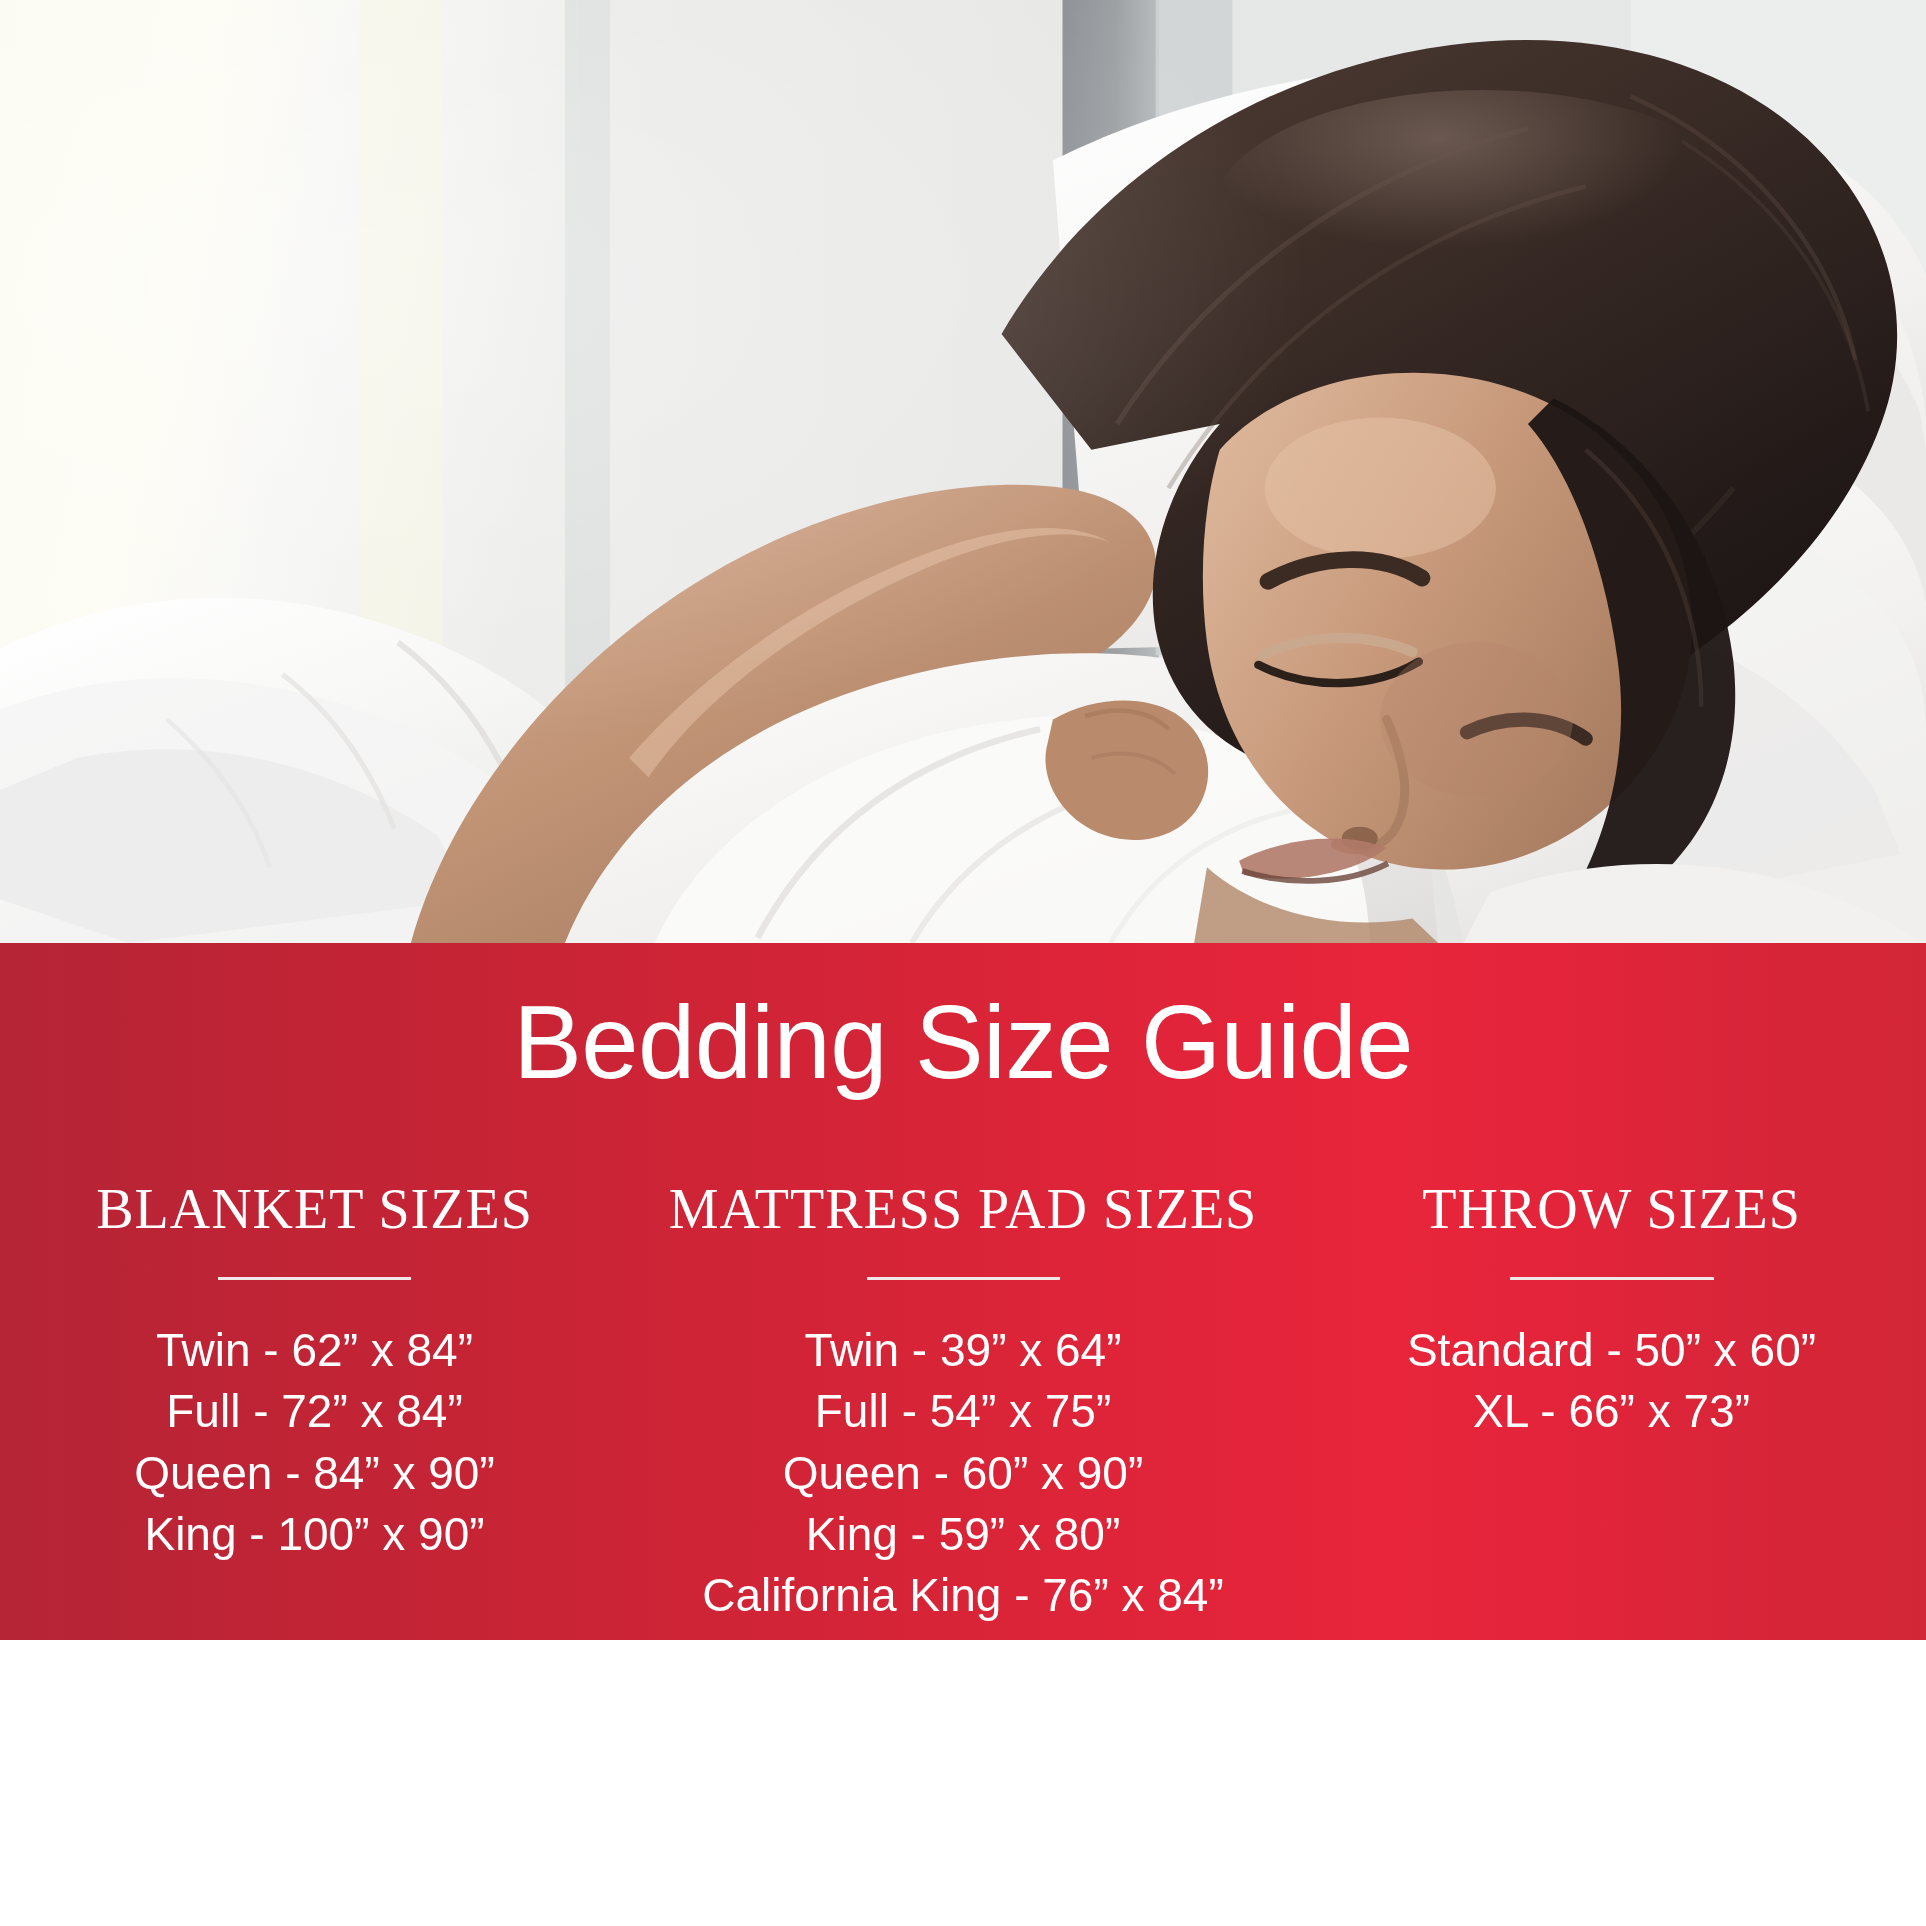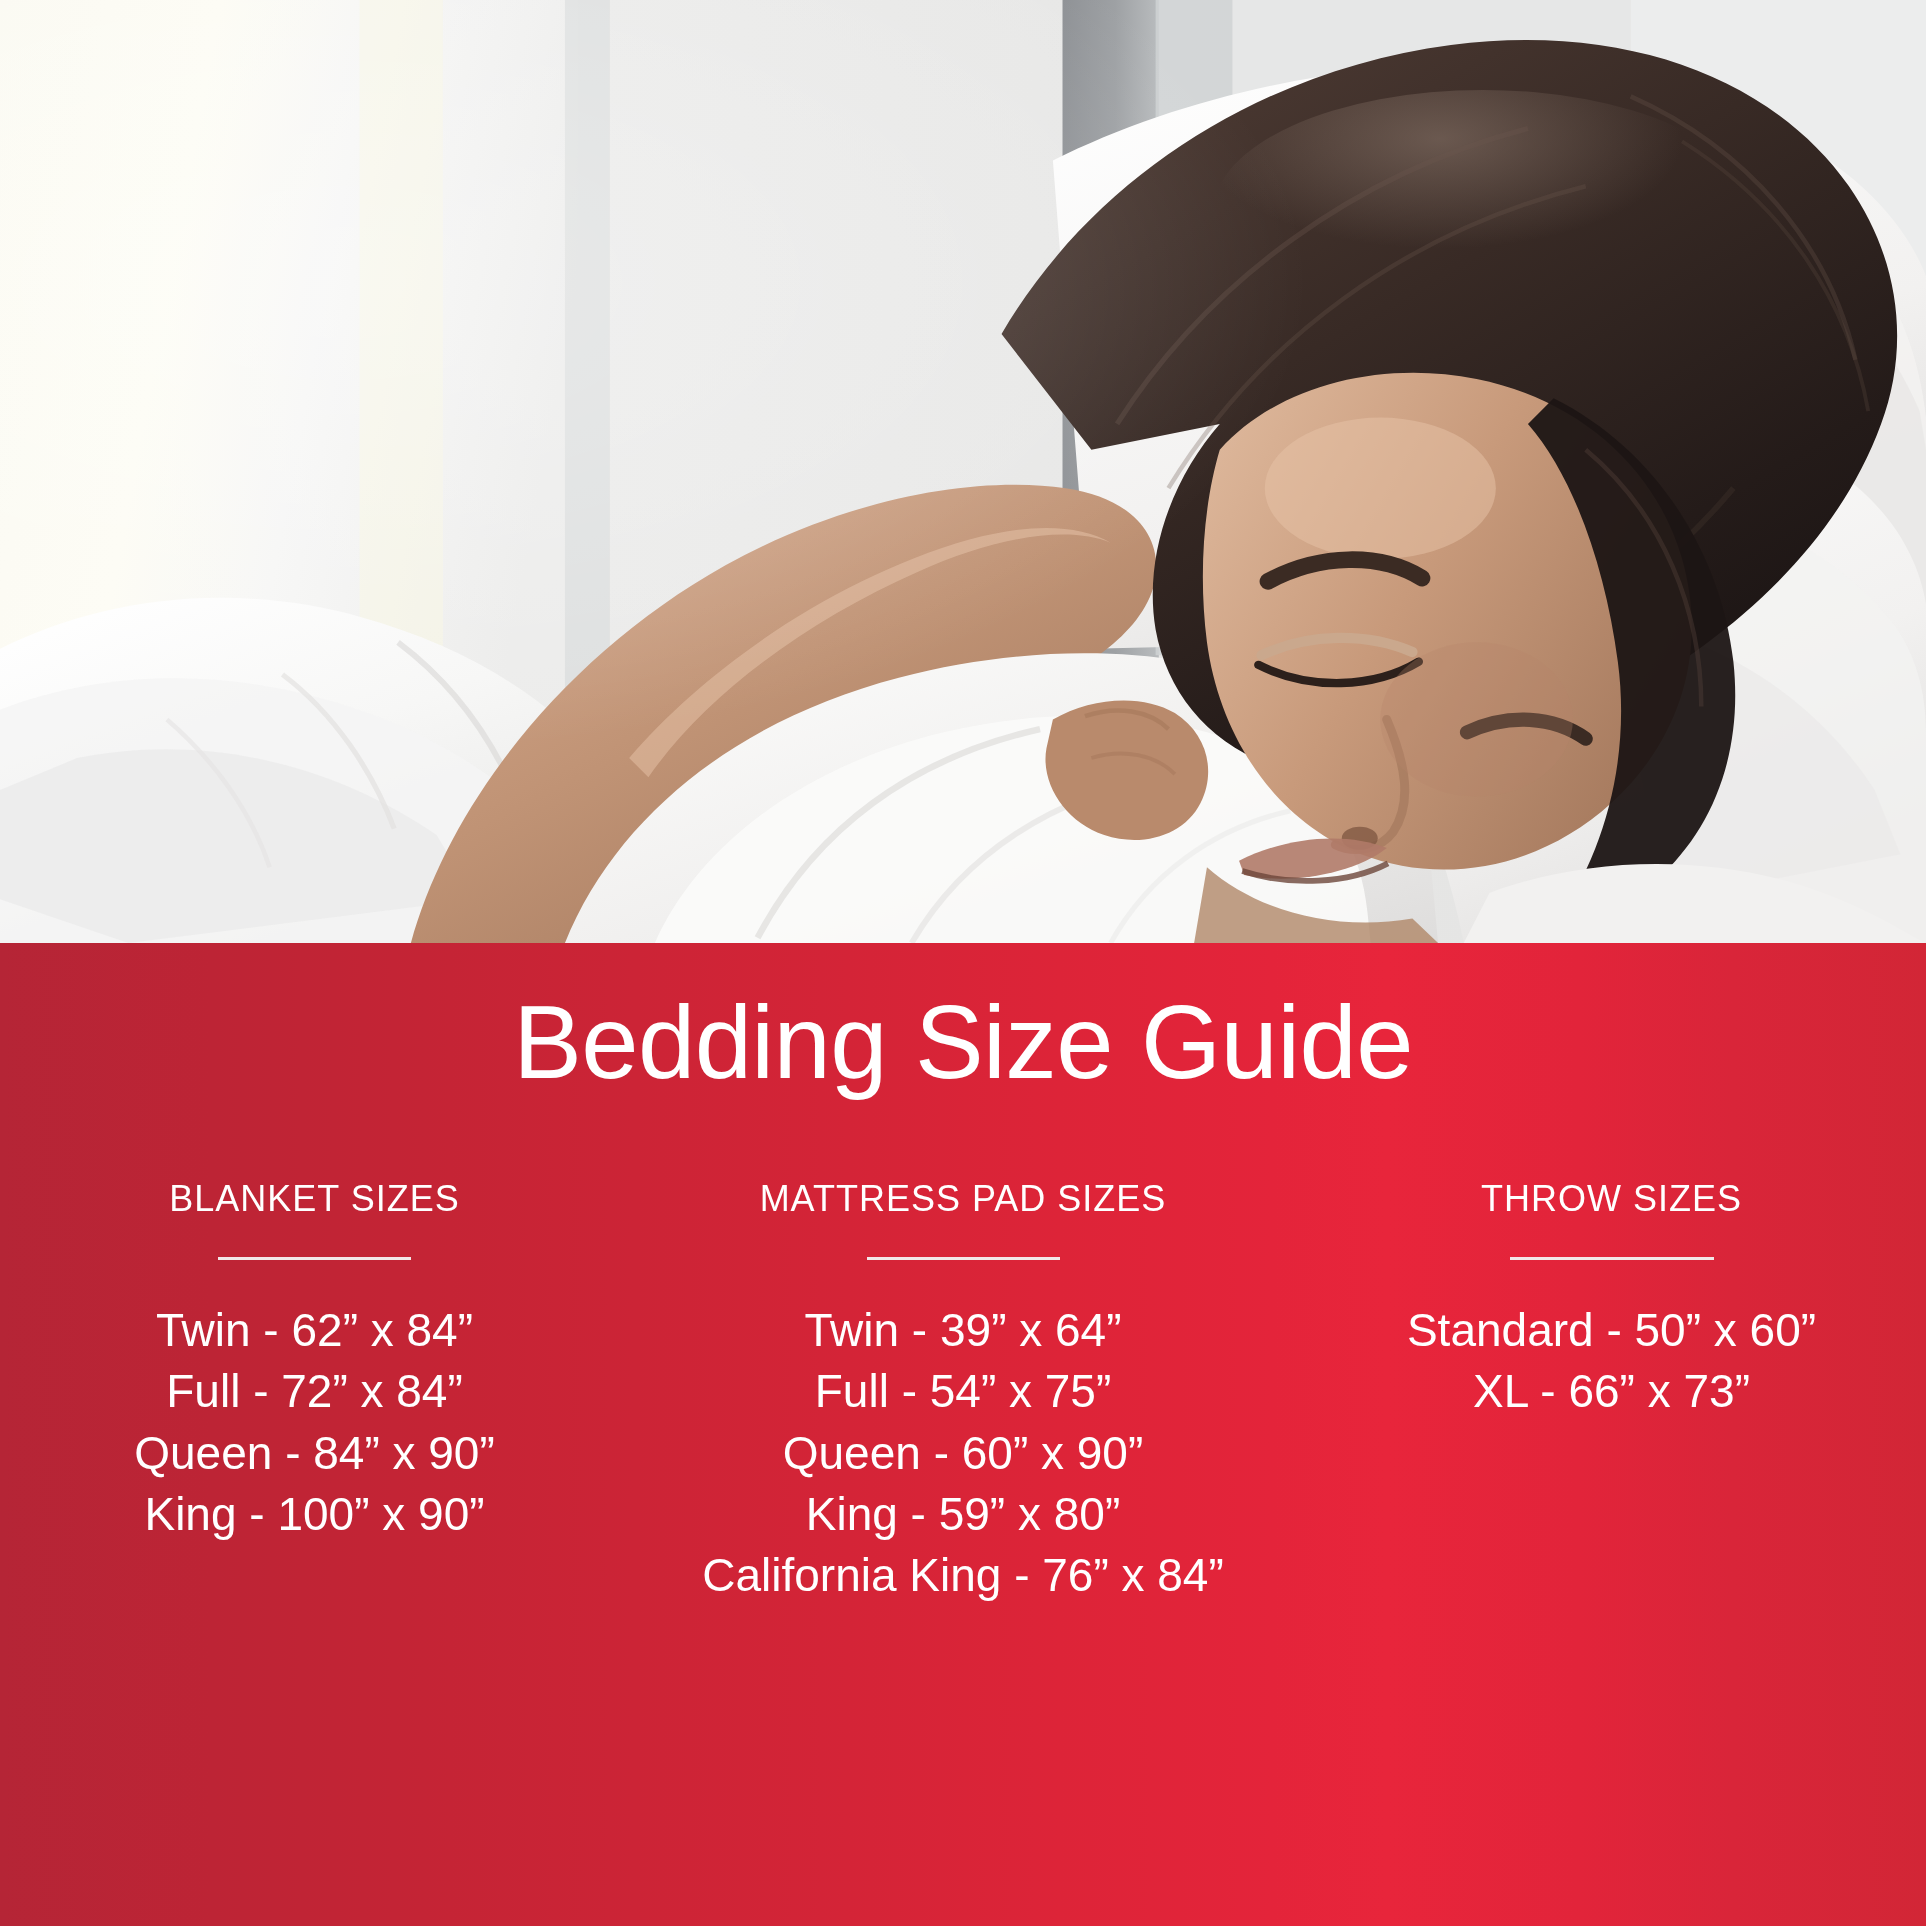--- a/index.html
+++ b/index.html
@@ -32,21 +32,21 @@
     background: #e9e9e7;
   }
   .photo svg { display: block; width: 1926px; height: 943px; }
 
   
   .panel {
     position: absolute;
     left: 0;
     top: 943px;
     width: 1926px;
-    height: 984px;
+    height: 697px;
     background:
       linear-gradient(90deg,
         #b52536 0%,
         #bd2435 11%,
         #c42435 22%,
         #cc2436 33%,
         #d42437 44%,
         #dd2438 55%,
         #e4243a 66%,
         #e8253b 72%,
@@ -85,22 +85,22 @@
     display: flex;
     flex-direction: column;
     align-items: center;
     color: #ffffff;
   }
   .col-blanket  { width: 552px; }
   .col-mattress { width: 745px; }
   .col-throw    { width: 552px; }
 
   .col-header {
-    font-family: Liberation Sans, sans-serif;
-    font-size: 36px;
+    font-family: Liberation Serif, serif;
+    font-size: 56px;
     font-weight: 300;
     letter-spacing: 1px;
     line-height: 1;
     white-space: nowrap;
     color: #ffffff;
   }
 
   .col-rule {
     margin-top: 40px;
     height: 3.2px;

